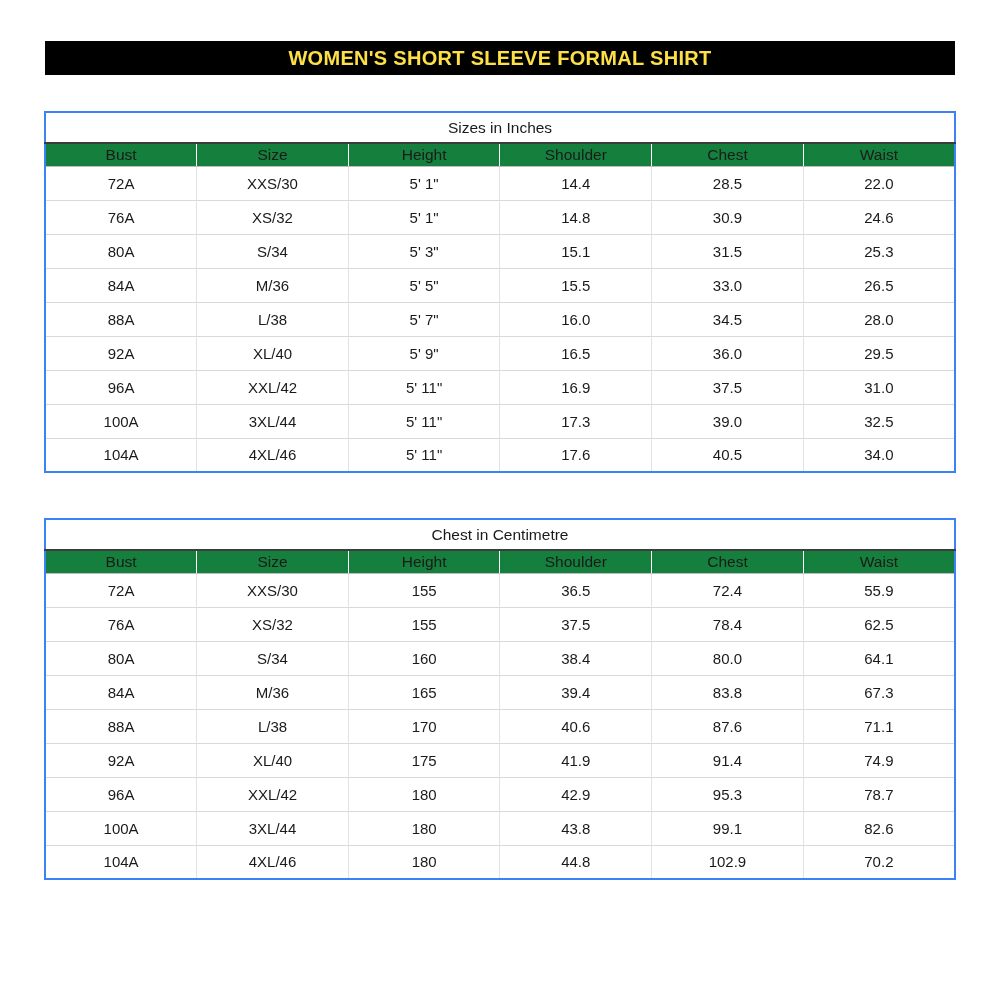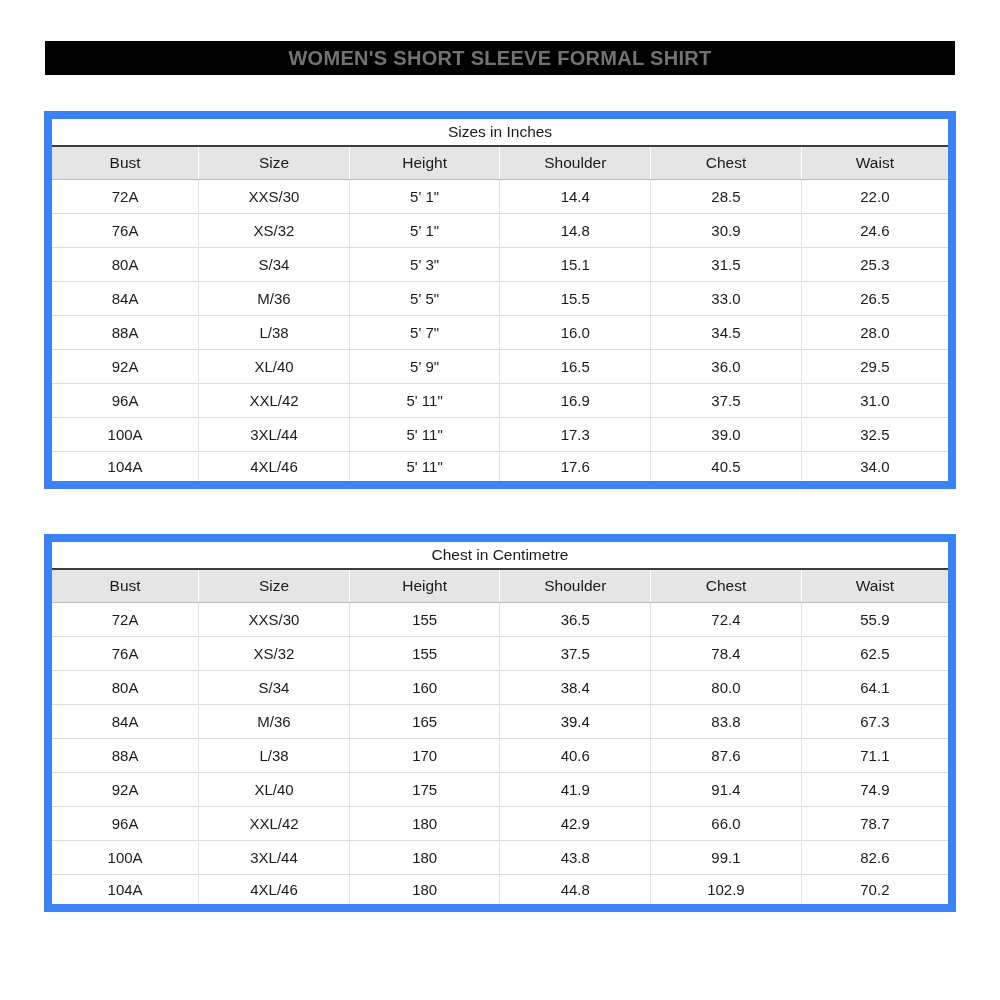--- a/index.html
+++ b/index.html
@@ -9,55 +9,55 @@
     font-family: "Liberation Sans", sans-serif;
     color: #1a1a1a;
   }
   .page { width: 1000px; height: 1000px; overflow: hidden; }
 
   .title-bar {
     width: 910px;
     margin: 41px auto 0 auto;
     height: 34px;
     background: #000000;
-    color: #737373;
+    color: #fde047;
     font-size: 20px;
     font-weight: bold;
     text-align: center;
     line-height: 34px;
     letter-spacing: 0.3px;
   }
 
   .table-wrap { width: 912px; margin: 0 auto; }
   .table-wrap.first { margin-top: 36px; }
   .table-wrap.second { margin-top: 45px; }
 
   table.size-table {
     width: 100%;
     border-collapse: collapse;
     table-layout: fixed;
-    border: 8px solid #3b82f6;
+    border: 2px solid #3b82f6;
     padding-left: 48px;
   }
   table.size-table td, table.size-table th {
     text-align: center;
     vertical-align: middle;
     font-weight: normal;
     overflow: hidden;
     white-space: nowrap;
   }
   tr.table-title-row td {
     background: #ffffff;
     height: 31px;
     font-size: 15.5px;
     border-bottom: 2px solid #3c3c3c;
   }
   tr.header-row th {
-    background: #e5e5e5;
-    height: 33px;
+    background: #15803d;
+    height: 23px;
     font-size: 15.5px;
     border-left: 1px solid #ffffff;
     border-bottom: 1px solid #bdbdbd;
   }
   tr.header-row th:first-child { border-left: none; }
   tr.data-row td {
     background: #ffffff;
     height: 34px;
     font-size: 15px;
     border-left: 1px solid #e2e2e2;
@@ -227,21 +227,21 @@
             <td>175</td>
             <td>41.9</td>
             <td>91.4</td>
             <td>74.9</td>
           </tr>
           <tr class="data-row">
             <td>96A</td>
             <td>XXL/42</td>
             <td>180</td>
             <td>42.9</td>
-            <td>66.0</td>
+            <td>95.3</td>
             <td>78.7</td>
           </tr>
           <tr class="data-row">
             <td>100A</td>
             <td>3XL/44</td>
             <td>180</td>
             <td>43.8</td>
             <td>99.1</td>
             <td>82.6</td>
           </tr>

